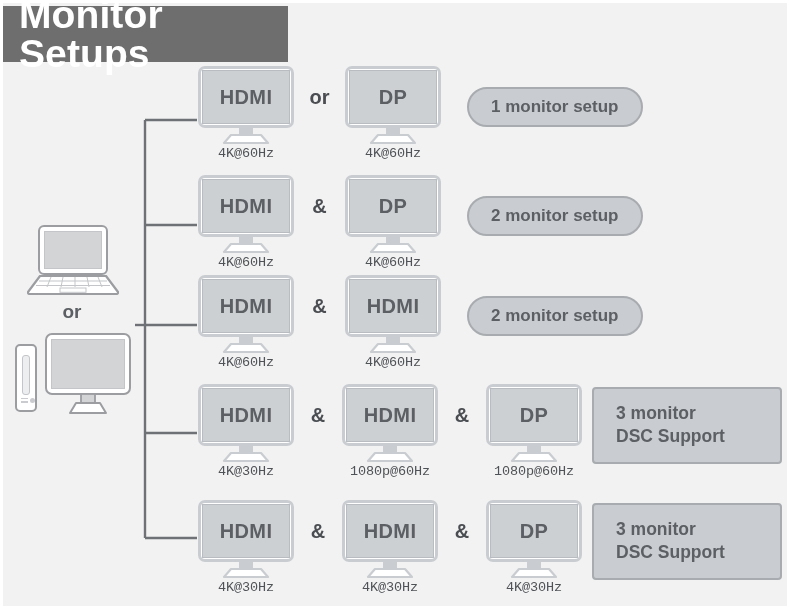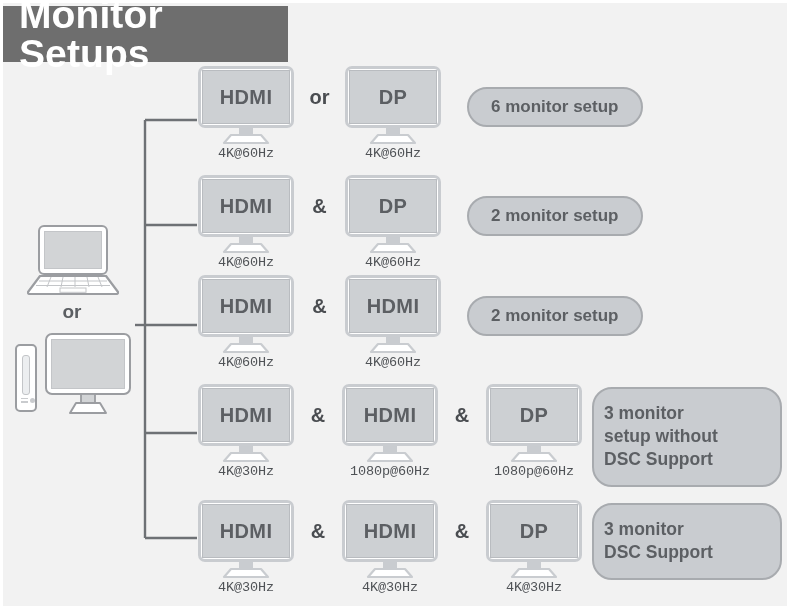--- a/index.html
+++ b/index.html
@@ -237,24 +237,24 @@
     display: flex;
     align-items: center;
     white-space: nowrap;
   }
   .badge.one-line {
     height: 40px;
     padding: 0 22px;
     font-size: 17px;
   }
   .badge.multi {
-    padding: 13px 20px 14px 10px;
+    padding: 13px 20px 14px 22px;
     font-size: 17.5px;
     line-height: 1.32;
-    border-radius: 20px;
+    border-radius: 4px;
     white-space: normal;
     align-items: flex-start;
   }
   .badge-spacer { flex: none; }
 </style>
 </head>
 <body>
 
 <div id="canvas">
 
@@ -349,21 +349,21 @@
       <div class="mon-stand">
         <svg viewBox="0 0 96 18">
             <rect x="41" y="0" width="14" height="8" fill="#c9ccd0"></rect>
             <path d="M26 16 L33 8 L63 8 L70 16 Z" fill="#ffffff" stroke="#c9ccd0" stroke-width="2.2" stroke-linejoin="round"></path>
           </svg>
       </div>
       <div class="mon-res">4K@60Hz</div>
     </div>
     <div class="badge-spacer" style="width:24px"></div>
     <div class="badge one-line" style="margin-top:21px">
-      <span>6 monitor setup</span>
+      <span>1 monitor setup</span>
     </div>
   </div>
 
   <div class="row" id="row-1">
     <div class="mon-unit">
       <div class="mon">
         <div class="mon-frame"></div>
         <div class="mon-inner">
           <span class="mon-label">HDMI</span>
         </div>
@@ -476,81 +476,80 @@
           <span class="mon-label">DP</span>
         </div>
       </div>
       <div class="mon-stand">
         <svg viewBox="0 0 96 18">
             <rect x="41" y="0" width="14" height="8" fill="#c9ccd0"></rect>
             <path d="M26 16 L33 8 L63 8 L70 16 Z" fill="#ffffff" stroke="#c9ccd0" stroke-width="2.2" stroke-linejoin="round"></path>
           </svg>
       </div>
       <div class="mon-res">1080p@60Hz</div>
-    </div>
-    <div class="badge-spacer" style="width:8px"></div>
-    <div class="badge multi" style="margin-top:3px;width:190px">
-      <div>
-        <div>3 monitor</div>
-        <div>setup without</div>
-        <div>DSC Support</div>
-      </div>
-    </div>
-  </div>
-
-  <div class="row" id="row-4">
-    <div class="mon-unit">
-      <div class="mon">
-        <div class="mon-frame"></div>
-        <div class="mon-inner">
-          <span class="mon-label">HDMI</span>
-        </div>
-      </div>
-      <div class="mon-stand">
-        <svg viewBox="0 0 96 18">
-            <rect x="41" y="0" width="14" height="8" fill="#c9ccd0"></rect>
-            <path d="M26 16 L33 8 L63 8 L70 16 Z" fill="#ffffff" stroke="#c9ccd0" stroke-width="2.2" stroke-linejoin="round"></path>
-          </svg>
-      </div>
-      <div class="mon-res">4K@30Hz</div>
-    </div>
-    <div class="conn wide">&amp;</div>
-    <div class="mon-unit">
-      <div class="mon">
-        <div class="mon-frame"></div>
-        <div class="mon-inner">
-          <span class="mon-label">HDMI</span>
-        </div>
-      </div>
-      <div class="mon-stand">
-        <svg viewBox="0 0 96 18">
-            <rect x="41" y="0" width="14" height="8" fill="#c9ccd0"></rect>
-            <path d="M26 16 L33 8 L63 8 L70 16 Z" fill="#ffffff" stroke="#c9ccd0" stroke-width="2.2" stroke-linejoin="round"></path>
-          </svg>
-      </div>
-      <div class="mon-res">4K@30Hz</div>
-    </div>
-    <div class="conn wide">&amp;</div>
-    <div class="mon-unit">
-      <div class="mon">
-        <div class="mon-frame"></div>
-        <div class="mon-inner">
-          <span class="mon-label">DP</span>
-        </div>
-      </div>
-      <div class="mon-stand">
-        <svg viewBox="0 0 96 18">
-            <rect x="41" y="0" width="14" height="8" fill="#c9ccd0"></rect>
-            <path d="M26 16 L33 8 L63 8 L70 16 Z" fill="#ffffff" stroke="#c9ccd0" stroke-width="2.2" stroke-linejoin="round"></path>
-          </svg>
-      </div>
-      <div class="mon-res">4K@30Hz</div>
     </div>
     <div class="badge-spacer" style="width:8px"></div>
     <div class="badge multi" style="margin-top:3px;width:190px">
       <div>
         <div>3 monitor</div>
         <div>DSC Support</div>
       </div>
     </div>
   </div>
 
+  <div class="row" id="row-4">
+    <div class="mon-unit">
+      <div class="mon">
+        <div class="mon-frame"></div>
+        <div class="mon-inner">
+          <span class="mon-label">HDMI</span>
+        </div>
+      </div>
+      <div class="mon-stand">
+        <svg viewBox="0 0 96 18">
+            <rect x="41" y="0" width="14" height="8" fill="#c9ccd0"></rect>
+            <path d="M26 16 L33 8 L63 8 L70 16 Z" fill="#ffffff" stroke="#c9ccd0" stroke-width="2.2" stroke-linejoin="round"></path>
+          </svg>
+      </div>
+      <div class="mon-res">4K@30Hz</div>
+    </div>
+    <div class="conn wide">&amp;</div>
+    <div class="mon-unit">
+      <div class="mon">
+        <div class="mon-frame"></div>
+        <div class="mon-inner">
+          <span class="mon-label">HDMI</span>
+        </div>
+      </div>
+      <div class="mon-stand">
+        <svg viewBox="0 0 96 18">
+            <rect x="41" y="0" width="14" height="8" fill="#c9ccd0"></rect>
+            <path d="M26 16 L33 8 L63 8 L70 16 Z" fill="#ffffff" stroke="#c9ccd0" stroke-width="2.2" stroke-linejoin="round"></path>
+          </svg>
+      </div>
+      <div class="mon-res">4K@30Hz</div>
+    </div>
+    <div class="conn wide">&amp;</div>
+    <div class="mon-unit">
+      <div class="mon">
+        <div class="mon-frame"></div>
+        <div class="mon-inner">
+          <span class="mon-label">DP</span>
+        </div>
+      </div>
+      <div class="mon-stand">
+        <svg viewBox="0 0 96 18">
+            <rect x="41" y="0" width="14" height="8" fill="#c9ccd0"></rect>
+            <path d="M26 16 L33 8 L63 8 L70 16 Z" fill="#ffffff" stroke="#c9ccd0" stroke-width="2.2" stroke-linejoin="round"></path>
+          </svg>
+      </div>
+      <div class="mon-res">4K@30Hz</div>
+    </div>
+    <div class="badge-spacer" style="width:8px"></div>
+    <div class="badge multi" style="margin-top:3px;width:190px">
+      <div>
+        <div>3 monitor</div>
+        <div>DSC Support</div>
+      </div>
+    </div>
+  </div>
+
 </div>
 
 </body></html>

